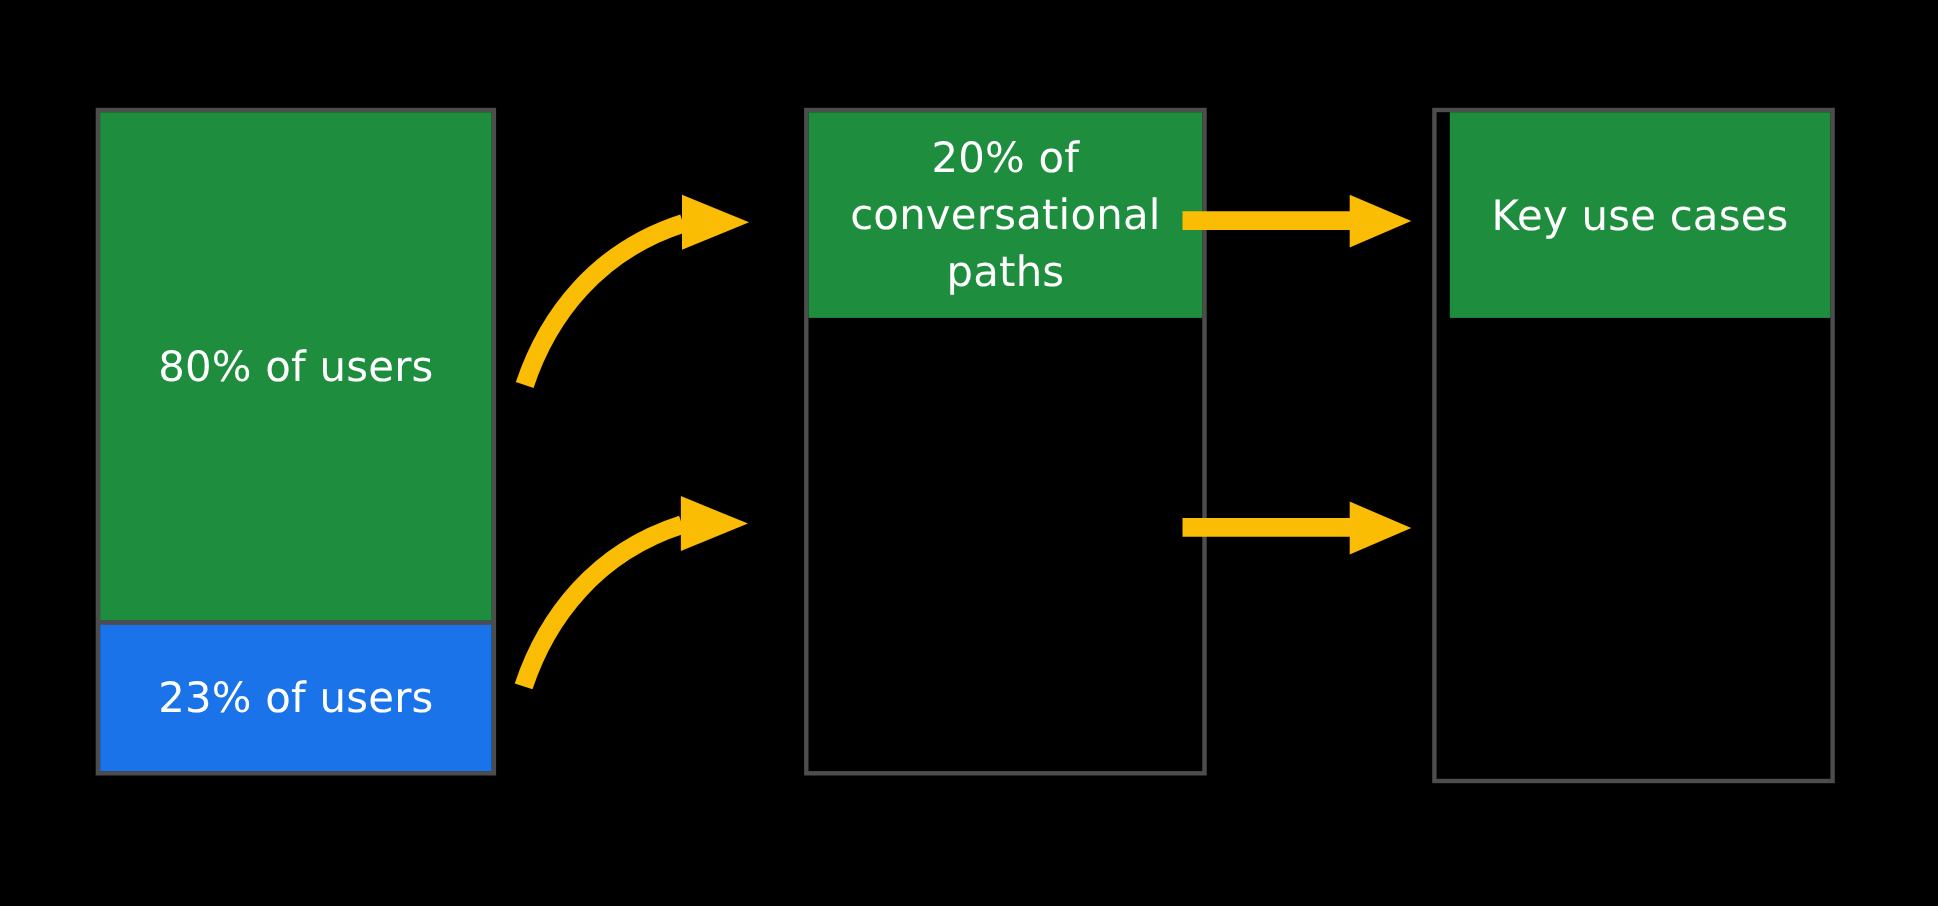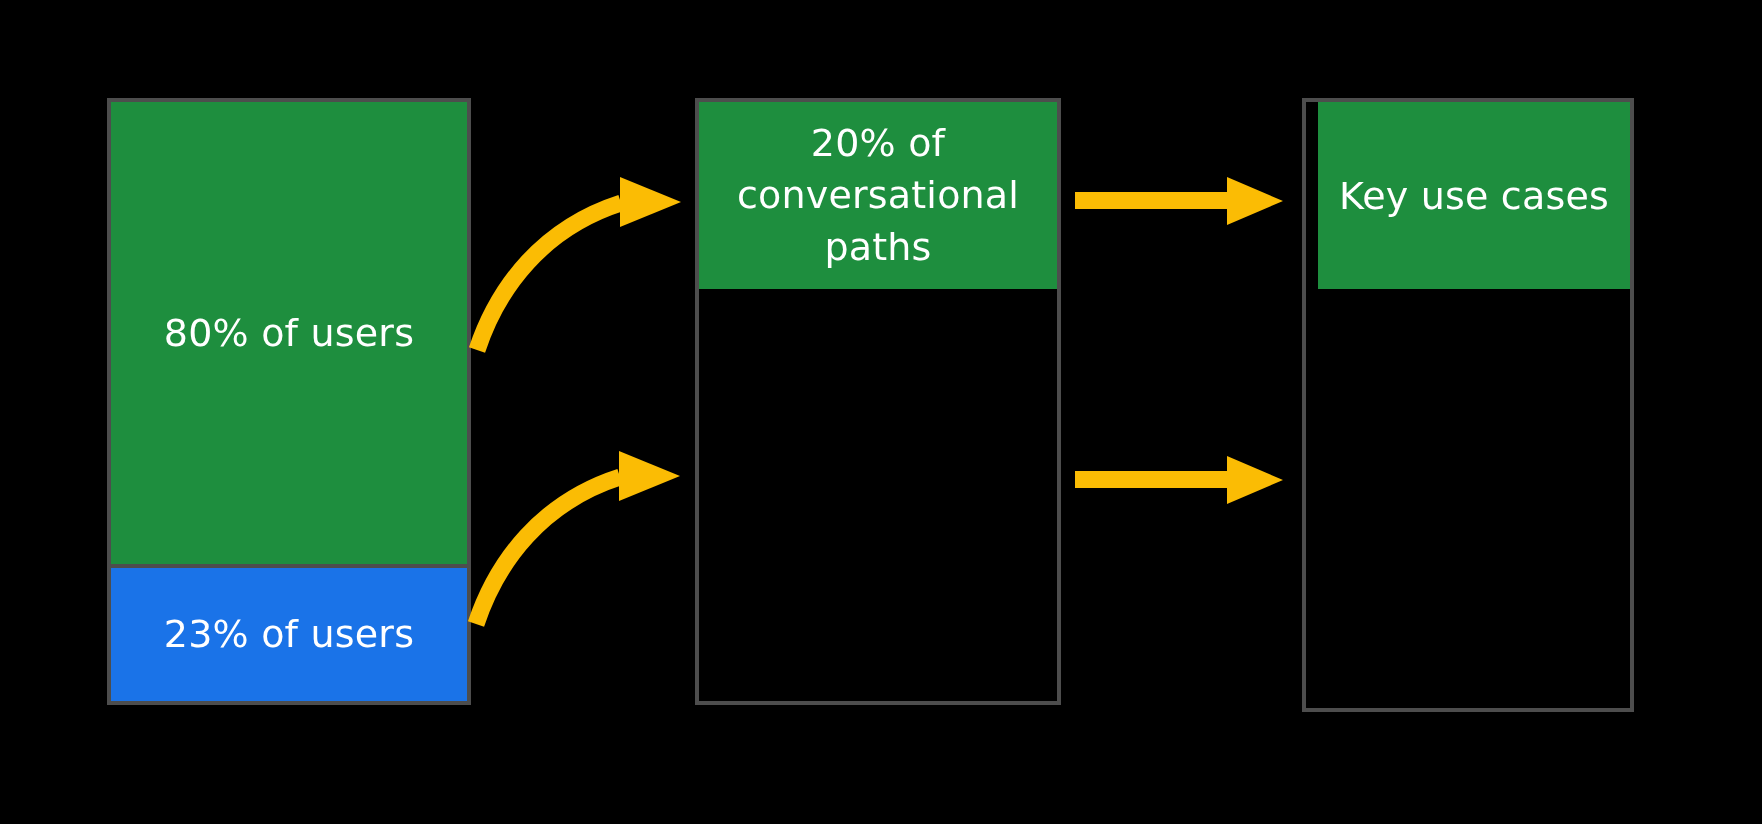--- a/index.html
+++ b/index.html
@@ -15,23 +15,23 @@
     overflow: hidden;
     font-family: "DejaVu Sans", "Liberation Sans", sans-serif;
   }
   .column {
     position: absolute;
     display: flex;
     flex-direction: column;
     box-sizing: border-box;
     border: 4px solid var(--color-border, #4D4D4D);
   }
-  .col-users  { left: 87px;   top: 98px; width: 364px; height: 607px; margin-left: 20px; }
-  .col-paths  { left: 695px;  top: 98px; width: 366px; height: 607px; gap: 45px; }
-  .col-cases  { left: 1302px; top: 98px; width: 332px; height: 614px; padding-left: 12px; }
+  .col-users  { left: 87px;   top: 98px; width: 364px; height: 607px; }
+  .col-paths  { left: 731px;  top: 98px; width: 366px; height: 607px; gap: 45px; }
+  .col-cases  { left: 1302px; top: 98px; width: 366px; height: 614px; padding-left: 12px; }
 
   .segment {
     display: flex;
     align-items: center;
     justify-content: center;
     text-align: center;
     overflow: hidden;
   }
   .segment.green { background: var(--color-green, #1E8E3E); }
   .segment.blue  {

